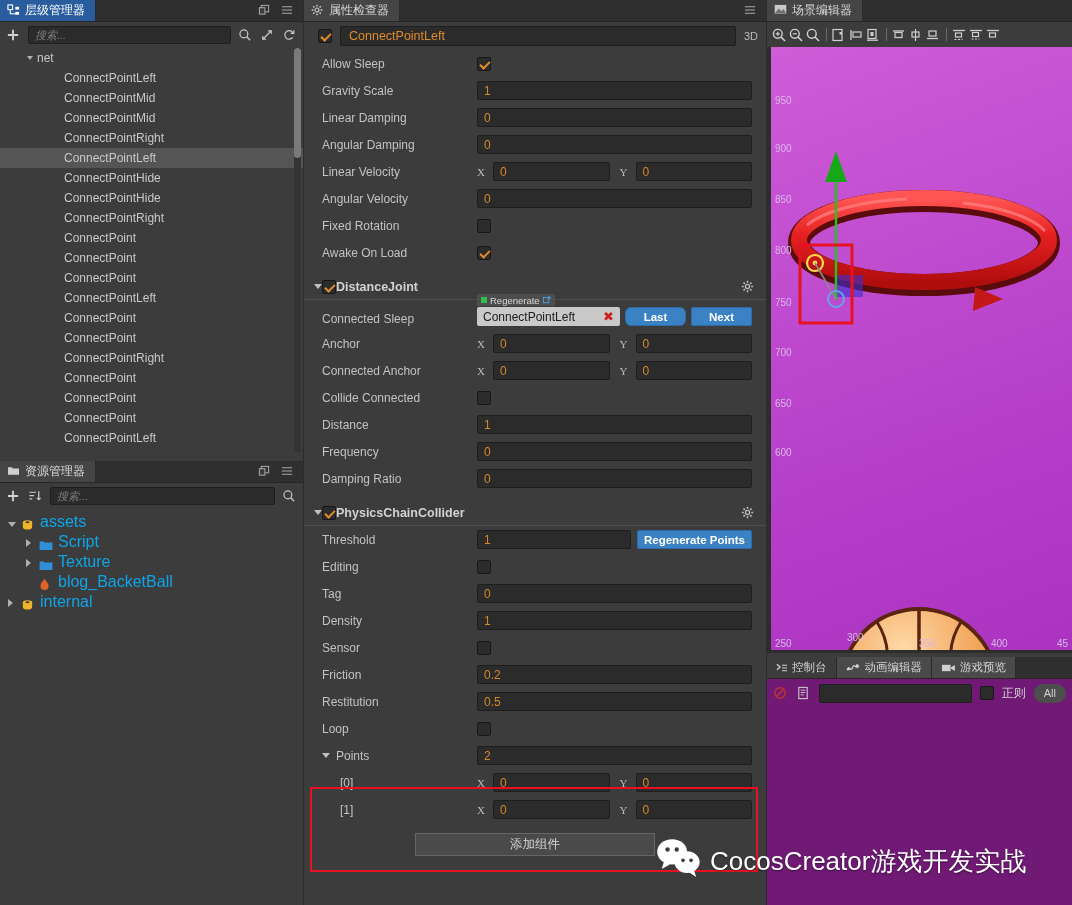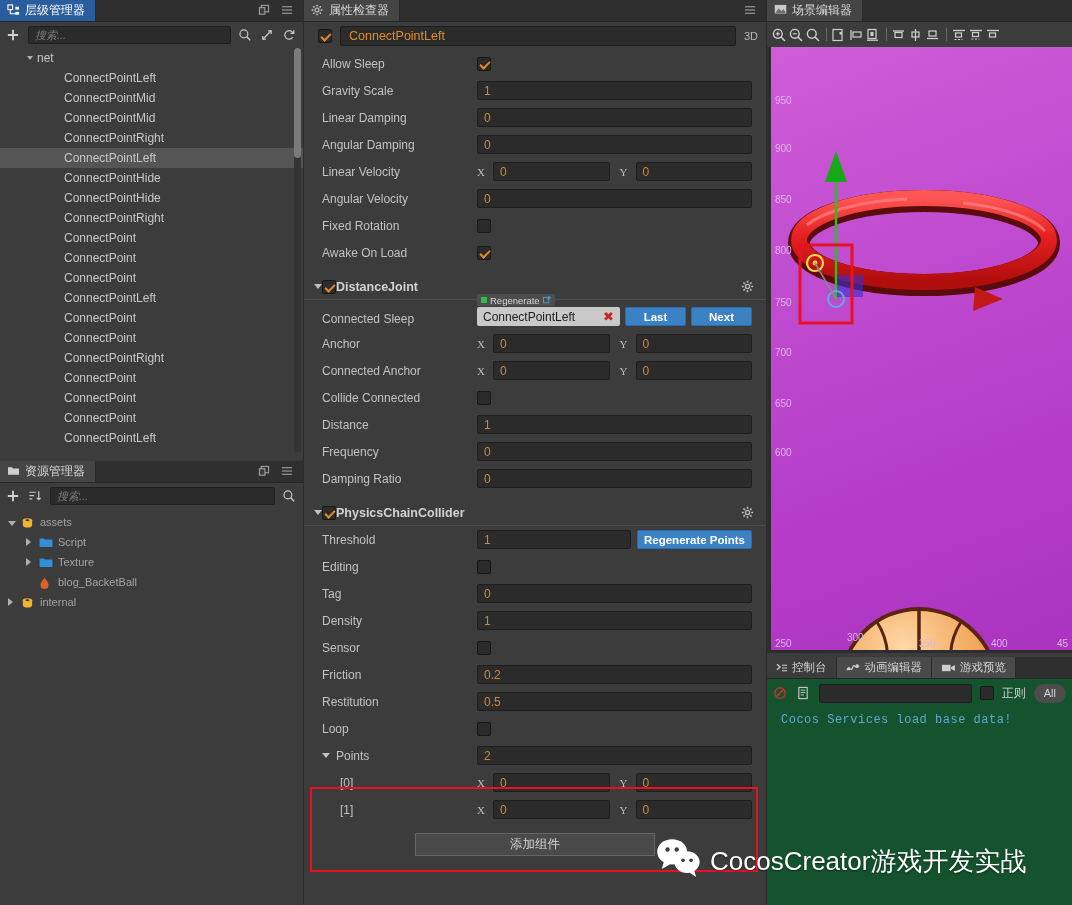--- a/index.html
+++ b/index.html
@@ -68,21 +68,21 @@
     position: absolute; right: 2px; width: 7px;
     background: #7a7a7a; border-radius: 4px;
   }
   .scrolltrack {
     position: absolute; right: 2px; top: 0; bottom: 0;
     width: 7px; background: #343434;
   }
 
   
   #assets { left: 0; top: 461px; width: 303px; height: 444px; }
-  .arow { height: 20px; display: flex; align-items: center; font-size: 11px; color: #a3a3a3; }
+  .arow { height: 20px; display: flex; align-items: center; font-size: 16px; color: #0ea5e9; }
   .folder-ico { width: 14px; height: 11px; flex: none; margin-right: 5px; }
 
   
   #inspector { left: 304px; top: 0; width: 462px; height: 905px; background: #3c3c3c; }
   .insp-body { position: relative; height: 883px; overflow: hidden; }
   .prop {
     display: flex; align-items: center;
     height: 27px; padding-left: 18px;
   }
   .plabel { width: 155px; flex: none; font-size: 12px; color: #c2c2c2; }
@@ -162,21 +162,21 @@
     overflow: hidden;
   }
   .ruler-lbl {
     position: absolute; font-size: 10px; color: #d9b6e6;
     font-family: "Liberation Sans", sans-serif;
   }
   .rule-left { position: absolute; left: 0; top: 0; bottom: 0; width: 4px; background: #2d2d2d; }
   .rule-bottom { position: absolute; left: 0; right: 0; bottom: 0; height: 3px; background: #2d2d2d; }
 
   
-  #console { left: 767px; top: 657px; width: 305px; height: 248px; background: #14532d; }
+  #console { left: 767px; top: 657px; width: 305px; height: 248px; background: #701a75; }
   .ctab {
     display: flex; align-items: center; gap: 4px;
     padding: 0 9px; font-size: 11.5px; color: #d4d4d4;
     border-right: 1px solid #2a2a2a; background: #4a4a4a;
     white-space: nowrap;
   }
   .ctab.active { background: #3c3c3c; }
   .console-tools {
     height: 28px; display: flex; align-items: center;
     gap: 8px; padding: 0 6px;
@@ -537,21 +537,21 @@
               <svg viewBox="0 0 9 9" width="8" height="8">
                   <rect x="0.6" y="1.6" width="6" height="6" fill="none" stroke="#4aa3e0" stroke-width="1"></rect>
                   <path d="M4.5 4.4L8 1M5.6 1H8v2.4" fill="none" stroke="#4aa3e0" stroke-width="1"></path>
                 </svg>
             </span>
           </div>
           <div style="flex:1;height:19px;background:#c9c9c9;border-radius:2px;display:flex;align-items:center;padding:0 6px;color:#1b1b1b;font-size:12px;">
             <span>ConnectPointLeft</span>
             <span style="margin-left:auto;color:#cc2222;font-weight:bold;font-size:13px;">✖</span>
           </div>
-          <div class="blue-btn" style="width:61px;margin-left:5px;">Last</div>
+          <div class="blue-btn" style="width:61px;margin-left:5px;border-radius:6px;">Last</div>
           <div class="blue-btn" style="width:61px;margin-left:5px;">Next</div>
         </div>
       </div>
 
       <div id="dj-props">
           <div class="prop">
             <span class="plabel">Anchor</span>
             <div class="xy">
               <span class="axis">X</span>
               <div class="xyfield">
@@ -915,23 +915,20 @@
         <svg viewBox="0 0 15 15" width="14" height="14">
             <rect x="3" y="1.5" width="9" height="12" fill="none" stroke="#c8c8c8" stroke-width="1.2"></rect>
             <path d="M5 4.5h5M5 7h5M5 9.5h3.5" stroke="#c8c8c8" stroke-width="1"></path>
           </svg>
       </span>
       <div class="cinput"></div>
       <span class="chk"></span>
       <span style="font-size:12px;color:#d4d4d4;">正则</span>
       <span class="pill">All</span>
     </div>
-    <div id="console-log">
-        <div class="logline">Cocos Services load base data!</div>
-      </div>
   </div>
 
   <div class="splitter-v" style="left:303px;top:0;width:1px;height:905px;"></div>
   <div class="splitter-v" style="left:766px;top:0;width:1px;height:905px;"></div>
 
   <div id="watermark">
     <span>
       <svg viewBox="0 0 40 34" width="46" height="39">
         <ellipse cx="14" cy="12" rx="13" ry="11" fill="#fff"></ellipse>
         <polygon points="7,20 5,27 12,23" fill="#fff"></polygon>

